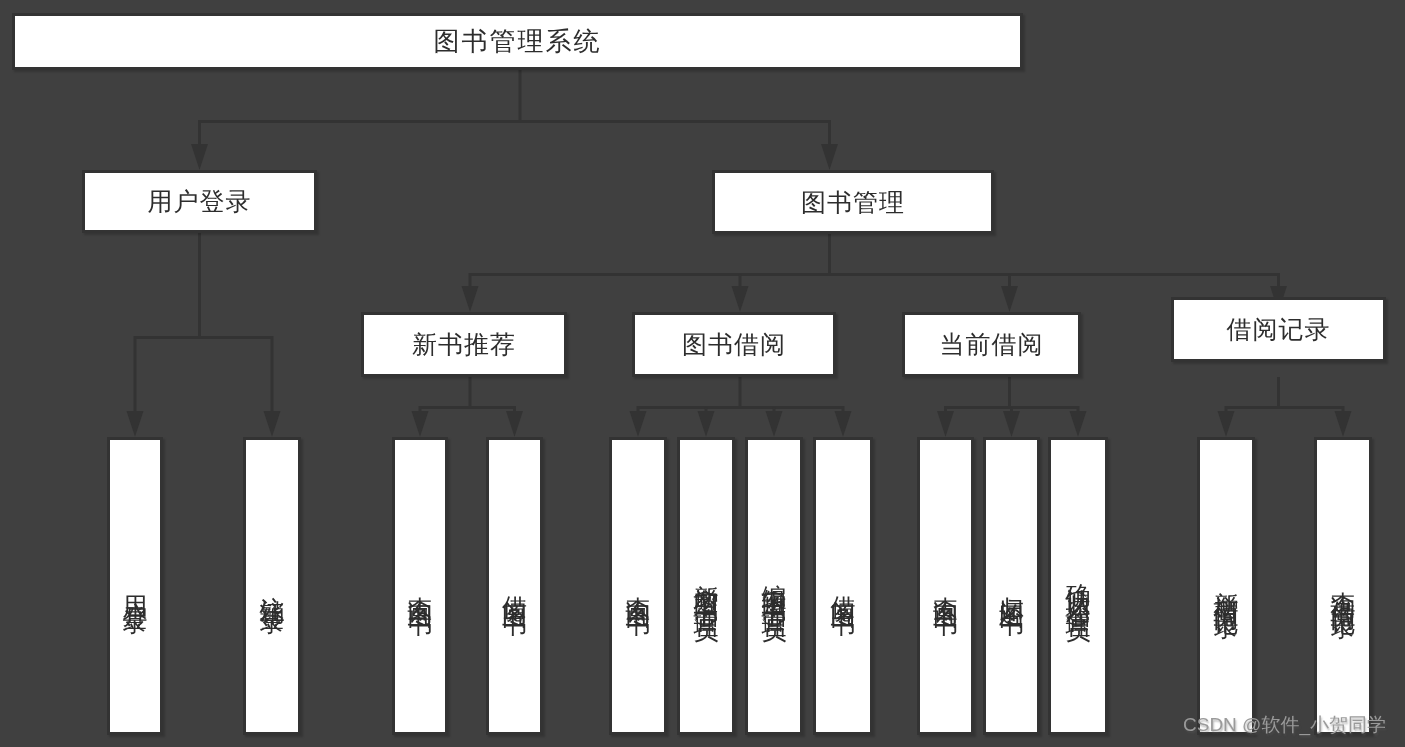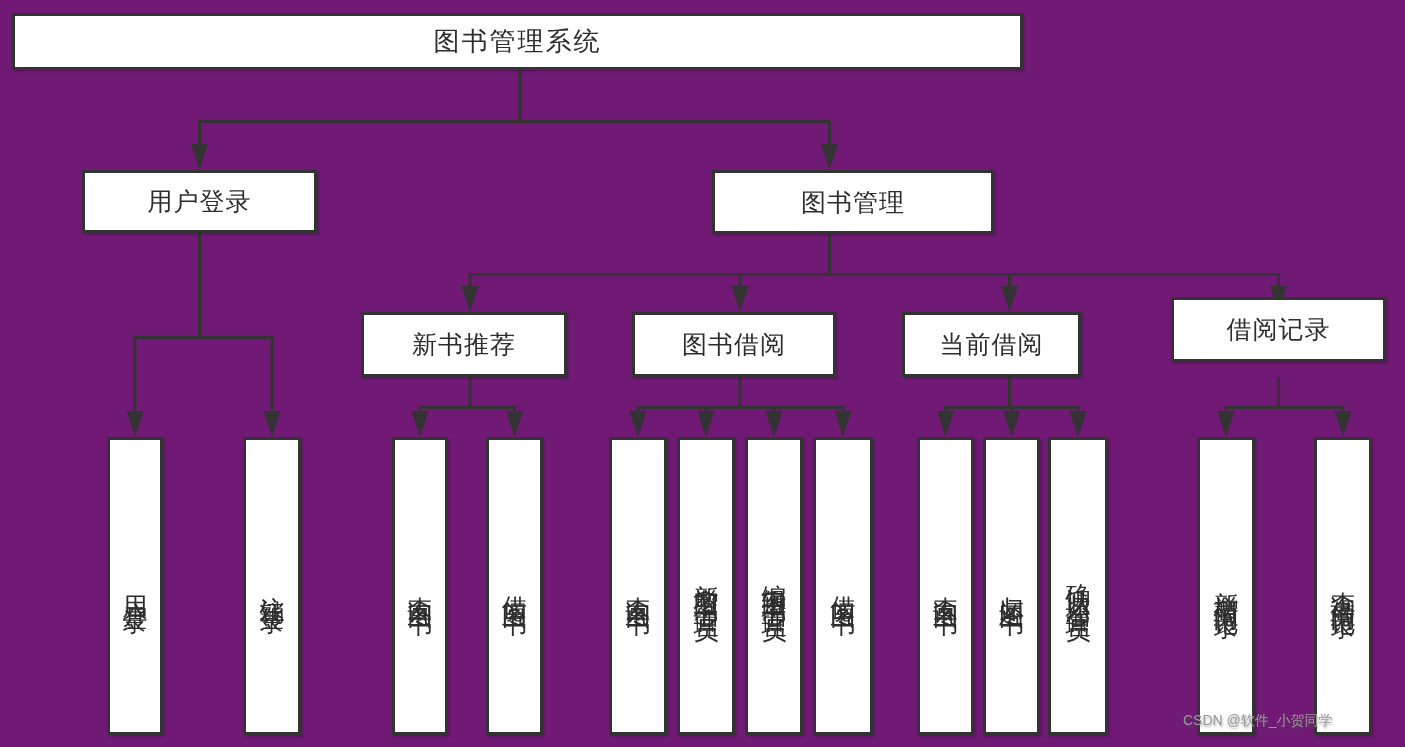--- a/index.html
+++ b/index.html
@@ -1,35 +1,35 @@
 <!DOCTYPE html>
 <html><head>
 <meta charset="utf-8">
 <style>
   html,body{margin:0;padding:0;background:#ffffff;}
   .stage{
-    position:relative;width:1405px;height:747px;background:#701a75;overflow:hidden;
+    position:relative;width:1405px;height:747px;background:#404040;overflow:hidden;
     font-family:"Liberation Sans",sans-serif;color:#2d2d2d;
   }
   .connectors{position:absolute;left:0;top:0;pointer-events:none;}
   .connectors path{stroke:#333333;stroke-width:3;fill:none;}
   .connectors polygon{fill:#333333;stroke:none;}
   .box{
     position:absolute;background:#ffffff;border:3px solid #333333;box-sizing:border-box;
     box-shadow:2px 2px 2px rgba(0,0,0,0.18);
     display:flex;align-items:center;justify-content:center;
   }
   .hlabel{font-size:25px;letter-spacing:1px;white-space:nowrap;}
   .hlabel.root{font-size:26px;letter-spacing:2px;}
   .vtext{
     writing-mode:vertical-lr;text-orientation:mixed;
     font-size:25px;line-height:1;letter-spacing:5px;white-space:nowrap;
   }
   .watermark{
-    position:absolute;left:1183px;top:712px;font-size:14px;white-space:nowrap;
+    position:absolute;left:1183px;top:712px;font-size:19px;white-space:nowrap;
     color:#9a9a9a;text-shadow:1px 2px 2px rgba(90,90,90,0.45);
   }
 </style>
 </head>
 <body>
 
 <div class="stage">
 
   <svg class="connectors" width="1405" height="747" viewBox="0 0 1405 747">
 

